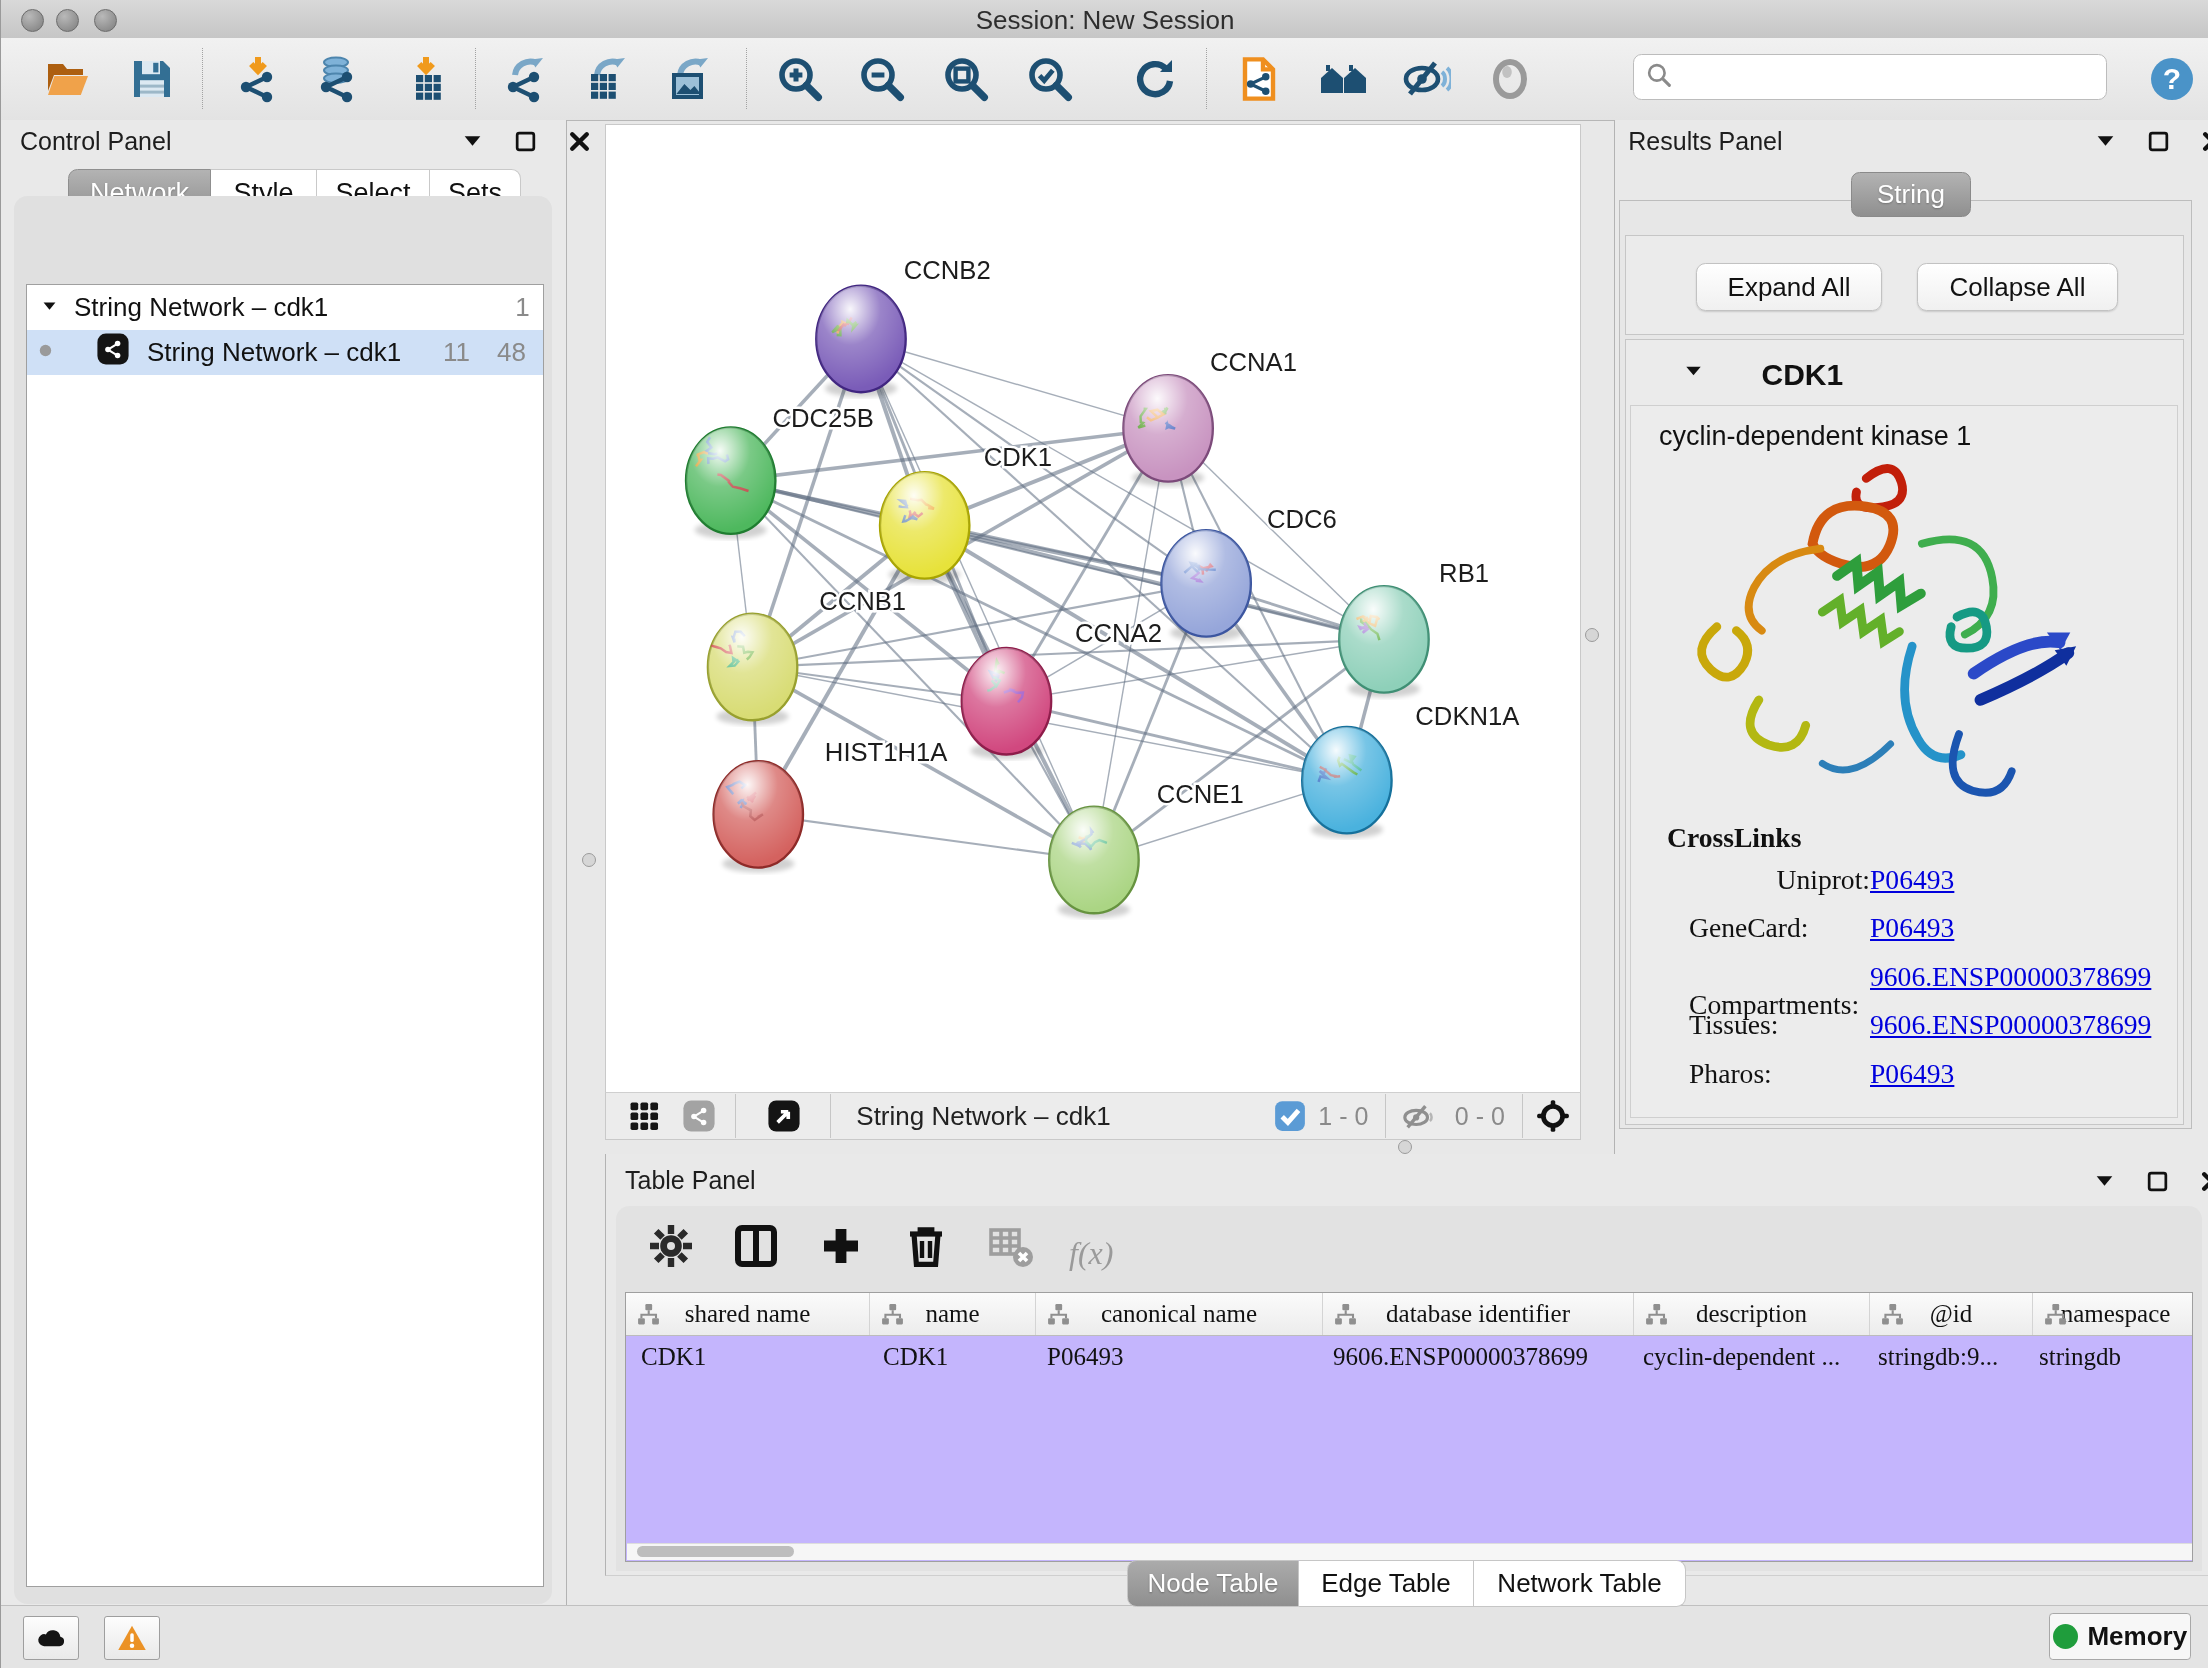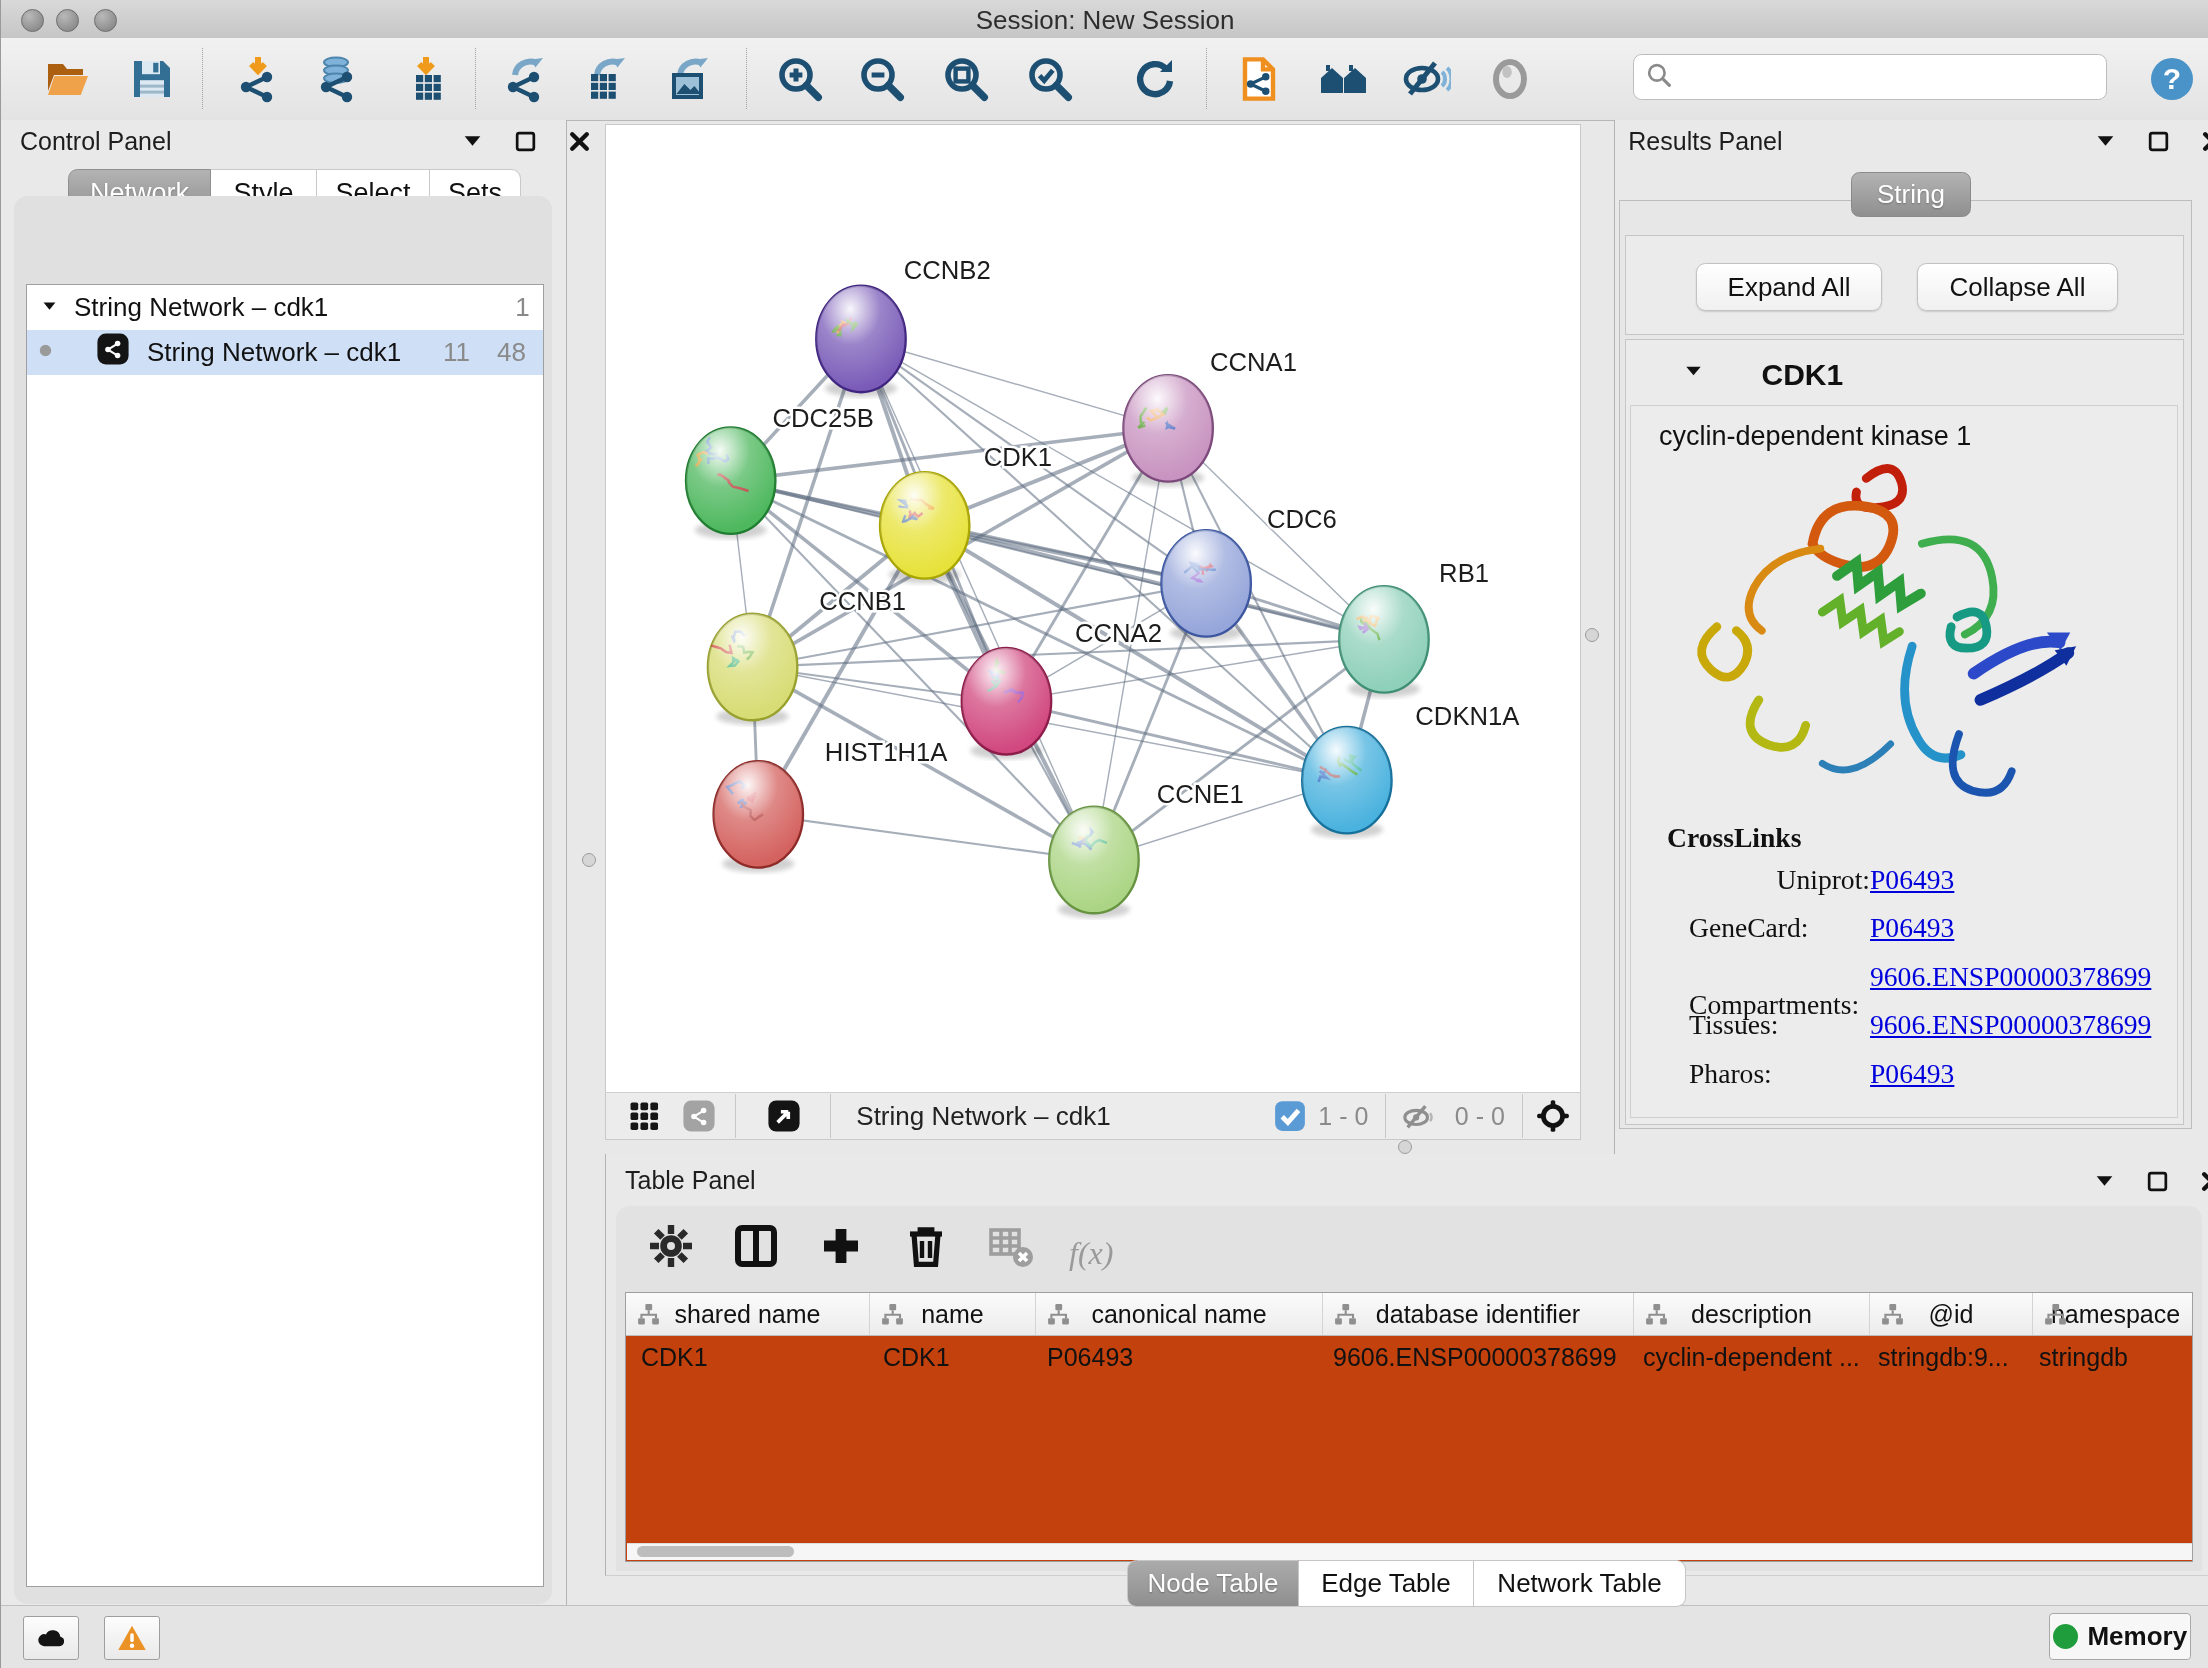--- a/index.html
+++ b/index.html
@@ -52,21 +52,21 @@
   .geneheader{position:absolute;display:flex;align-items:center;font-size:30px;font-weight:bold;color:#111;}
   .crosslabel{font-family:"Liberation Serif","DejaVu Serif",serif;font-size:27.6px;color:#111;}
   .crosslink{font-family:"Liberation Serif","DejaVu Serif",serif;font-size:27.6px;color:#0000dd;text-decoration:underline;}
   .clrow{position:absolute;display:flex;}
   
   .tpanel{left:604px;top:1154px;width:1605px;height:421px;background:#e9e9e9;border-left:1px solid #b3b3b3;border-bottom:1px solid #cfcfcf;}
   .tinner{position:absolute;left:9.5px;top:52px;width:1586px;height:365px;background:#e2e2e2;border-radius:13.3px 13.3px 0 0;}
   .ttool{position:absolute;left:28.5px;top:13.3px;display:flex;align-items:flex-end;gap:32px;}
   .ttool .tool{position:static;}
   .fx{font-family:"Liberation Serif","DejaVu Serif",serif;font-style:italic;font-size:32px;color:#9a9a9a;}
-  .tablebox{position:absolute;left:9.5px;top:86px;width:1566px;height:268px;background:#c2410c;border:1px solid #9f9f9f;overflow:hidden;}
+  .tablebox{position:absolute;left:9.5px;top:86px;width:1566px;height:268px;background:#c4b5fd;border:1px solid #9f9f9f;overflow:hidden;font-family:Liberation Serif, serif;}
   .thead{display:flex;background:linear-gradient(#fbfbfb,#ececec);border-bottom:1px solid #bcbcbc;height:42px;}
   .th{display:flex;align-items:center;justify-content:center;position:relative;font-size:25px;color:#111;border-right:1px solid #d4d4d4;flex:none;}
   .th svg{position:absolute;left:9.5px;width:25px;height:25px;}
   .tbodyrow{display:flex;height:42px;align-items:center;}
   .td{font-size:25px;color:#111;padding-left:15px;white-space:nowrap;overflow:hidden;flex:none;}
   .hscroll{position:absolute;left:1px;bottom:1px;width:1565px;height:16px;background:#f6f6f6;border-top:1px solid #ddd;}
   .hthumb{position:absolute;left:9.5px;top:1.9px;width:157px;height:11.4px;border-radius:5.7px;background:#bdbdbd;}
   .bottabs{left:1126px;top:1560px;display:flex;z-index:4;}
   .btab{height:45px;display:flex;align-items:center;justify-content:center;font-size:26px;background:#fff;border:1px solid #c6c6c6;border-left:none;color:#111;}
   .btab:first-child{border-left:1px solid #c6c6c6;border-radius:9.5px 0 0 9.5px;}

